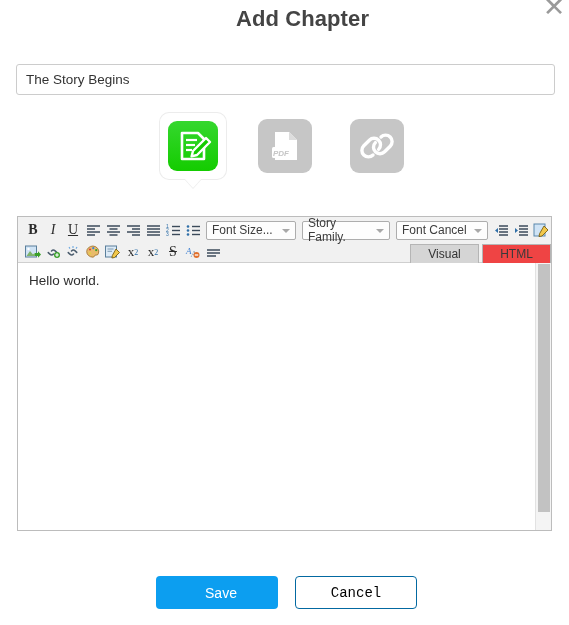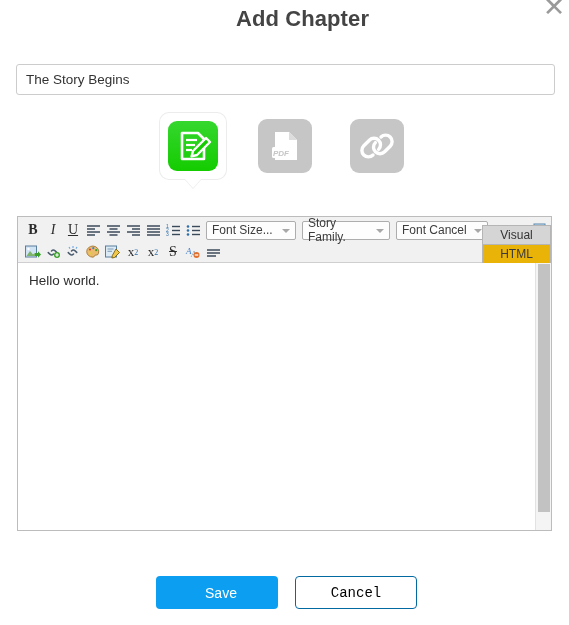--- a/index.html
+++ b/index.html
@@ -192,33 +192,32 @@
   .sel-family { width: 88px; }
   .sel-format { width: 92px; }
 
   
   .tabstrip {
     position: absolute;
     right: 0;
     bottom: -1px;
     display: flex;
     align-items: flex-end;
-    flex-direction: column;
   }
   .tab {
     width: 69px;
     height: 19px;
     font-size: 12px;
     text-align: center;
     line-height: 18px;
     cursor: pointer;
     color: #3a3a3a;
     border: 1px solid #b5b5b5;
     border-bottom: none;
-    background: #eab308;
+    background: #ef4444;
     margin-left: 3px;
   }
   .tab.active {
     background: #d5d5d5;
     color: #333;
   }
 
   .edit-area {
     position: relative;
     height: 267px;

